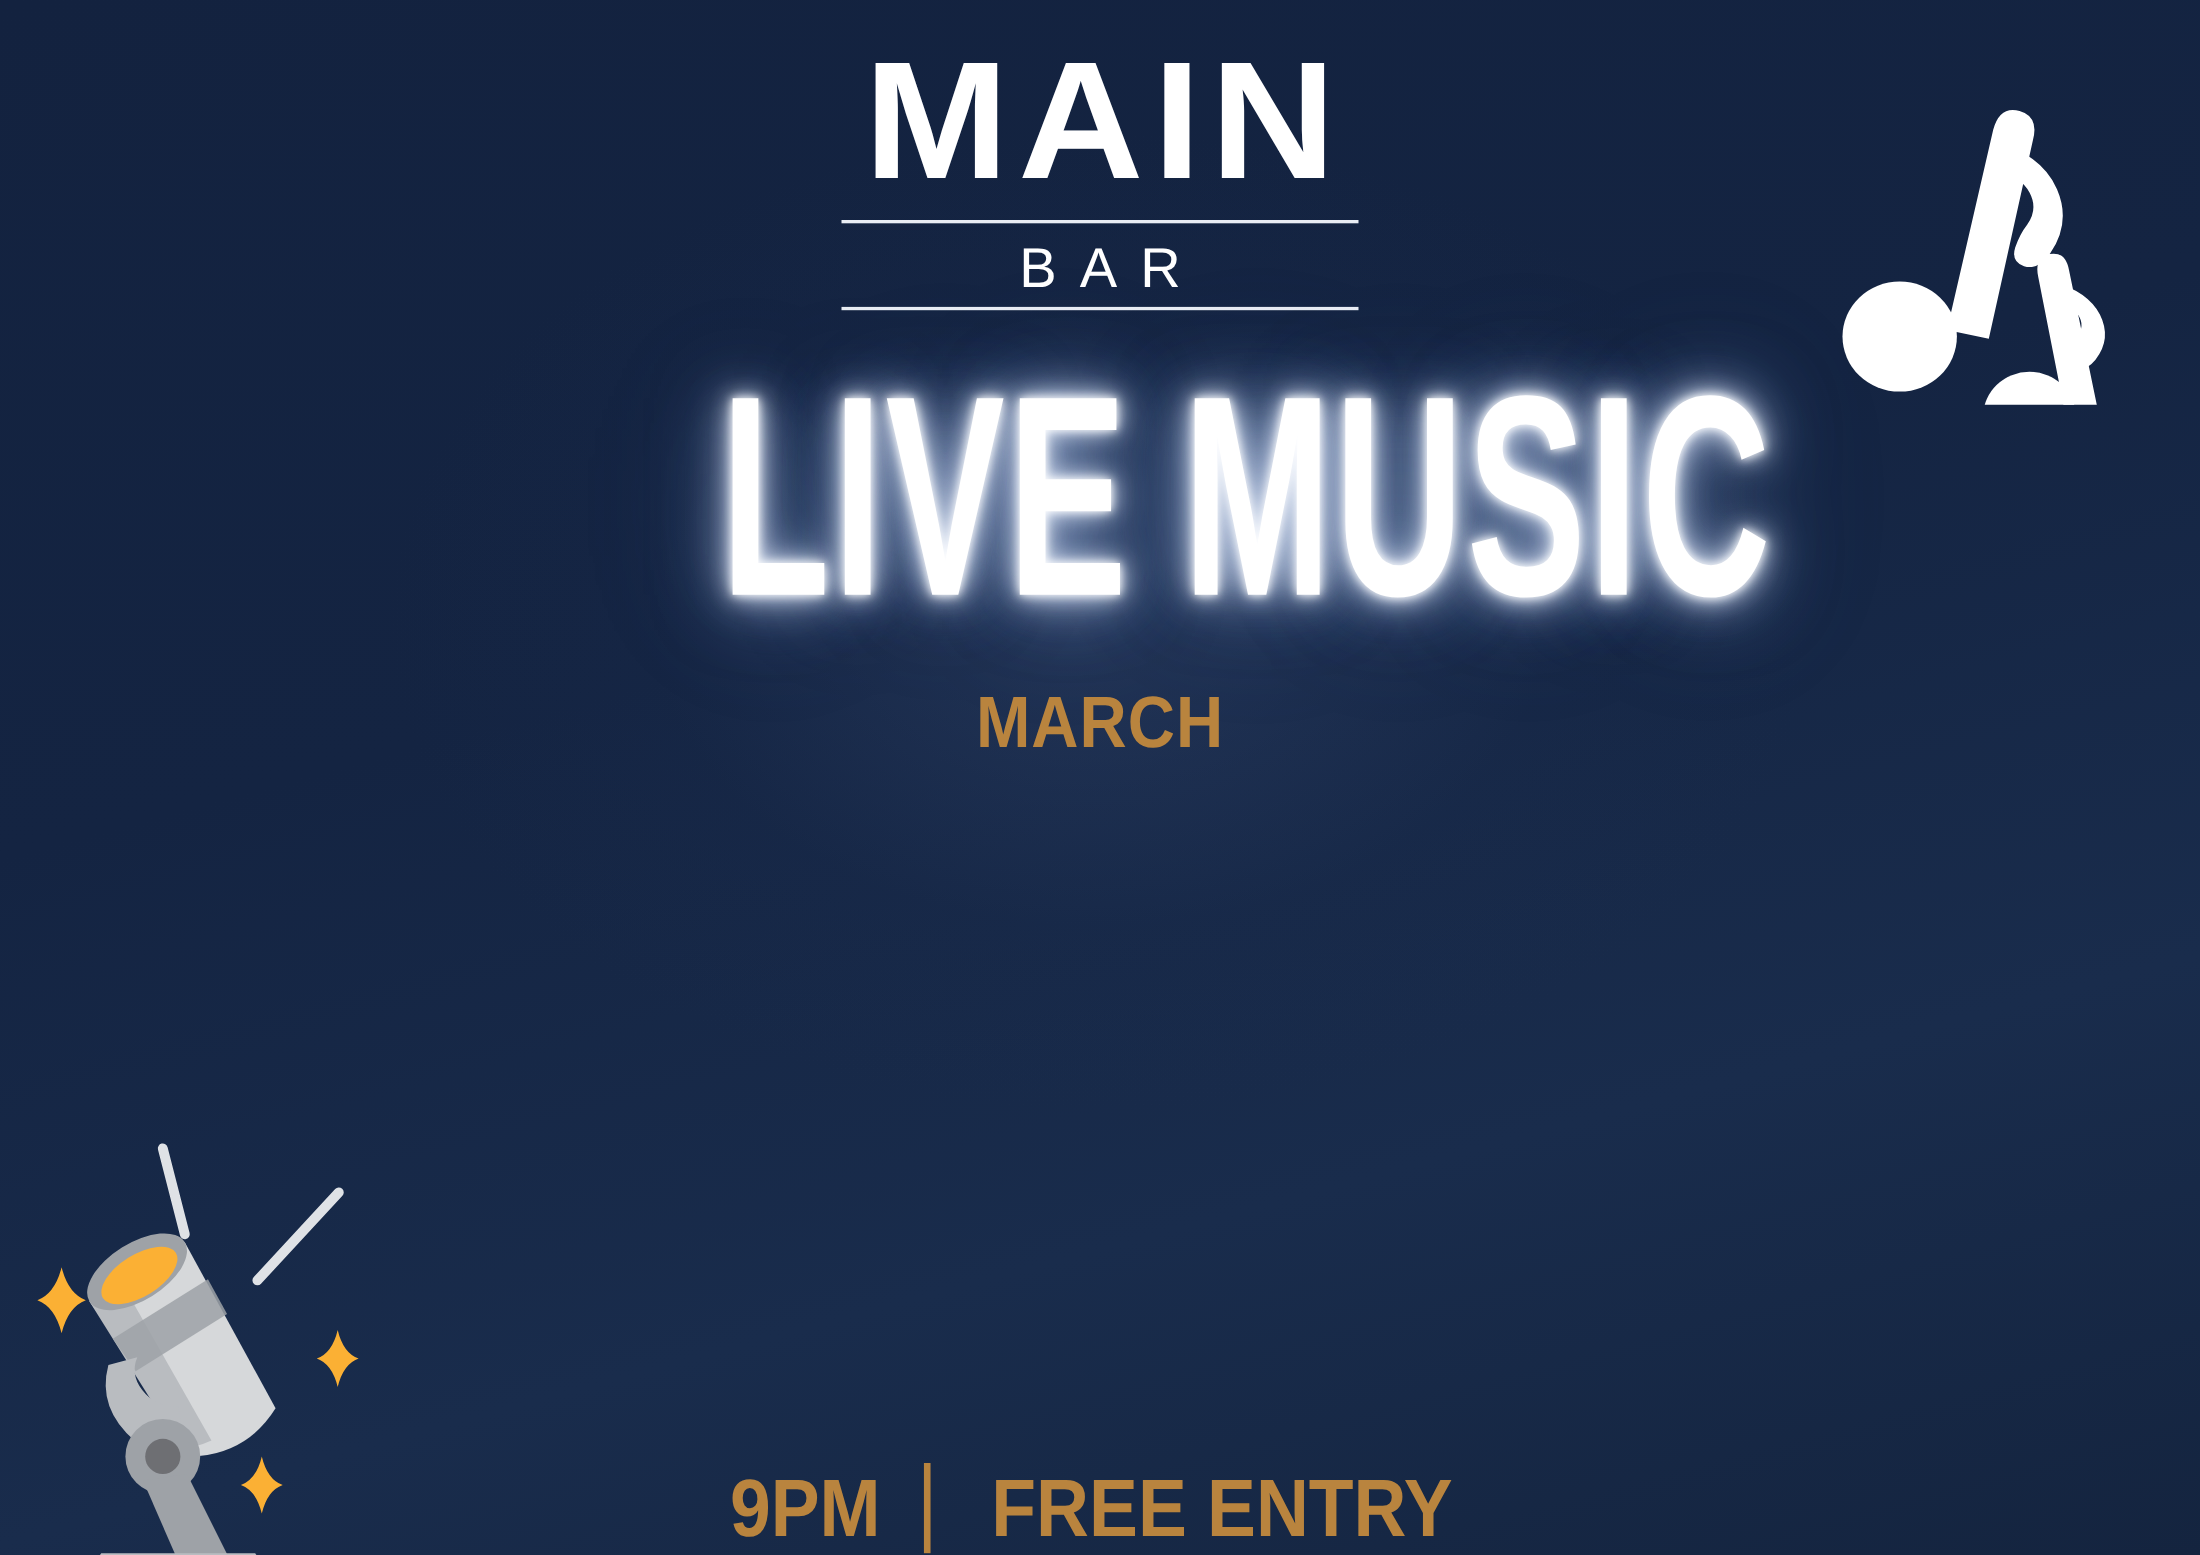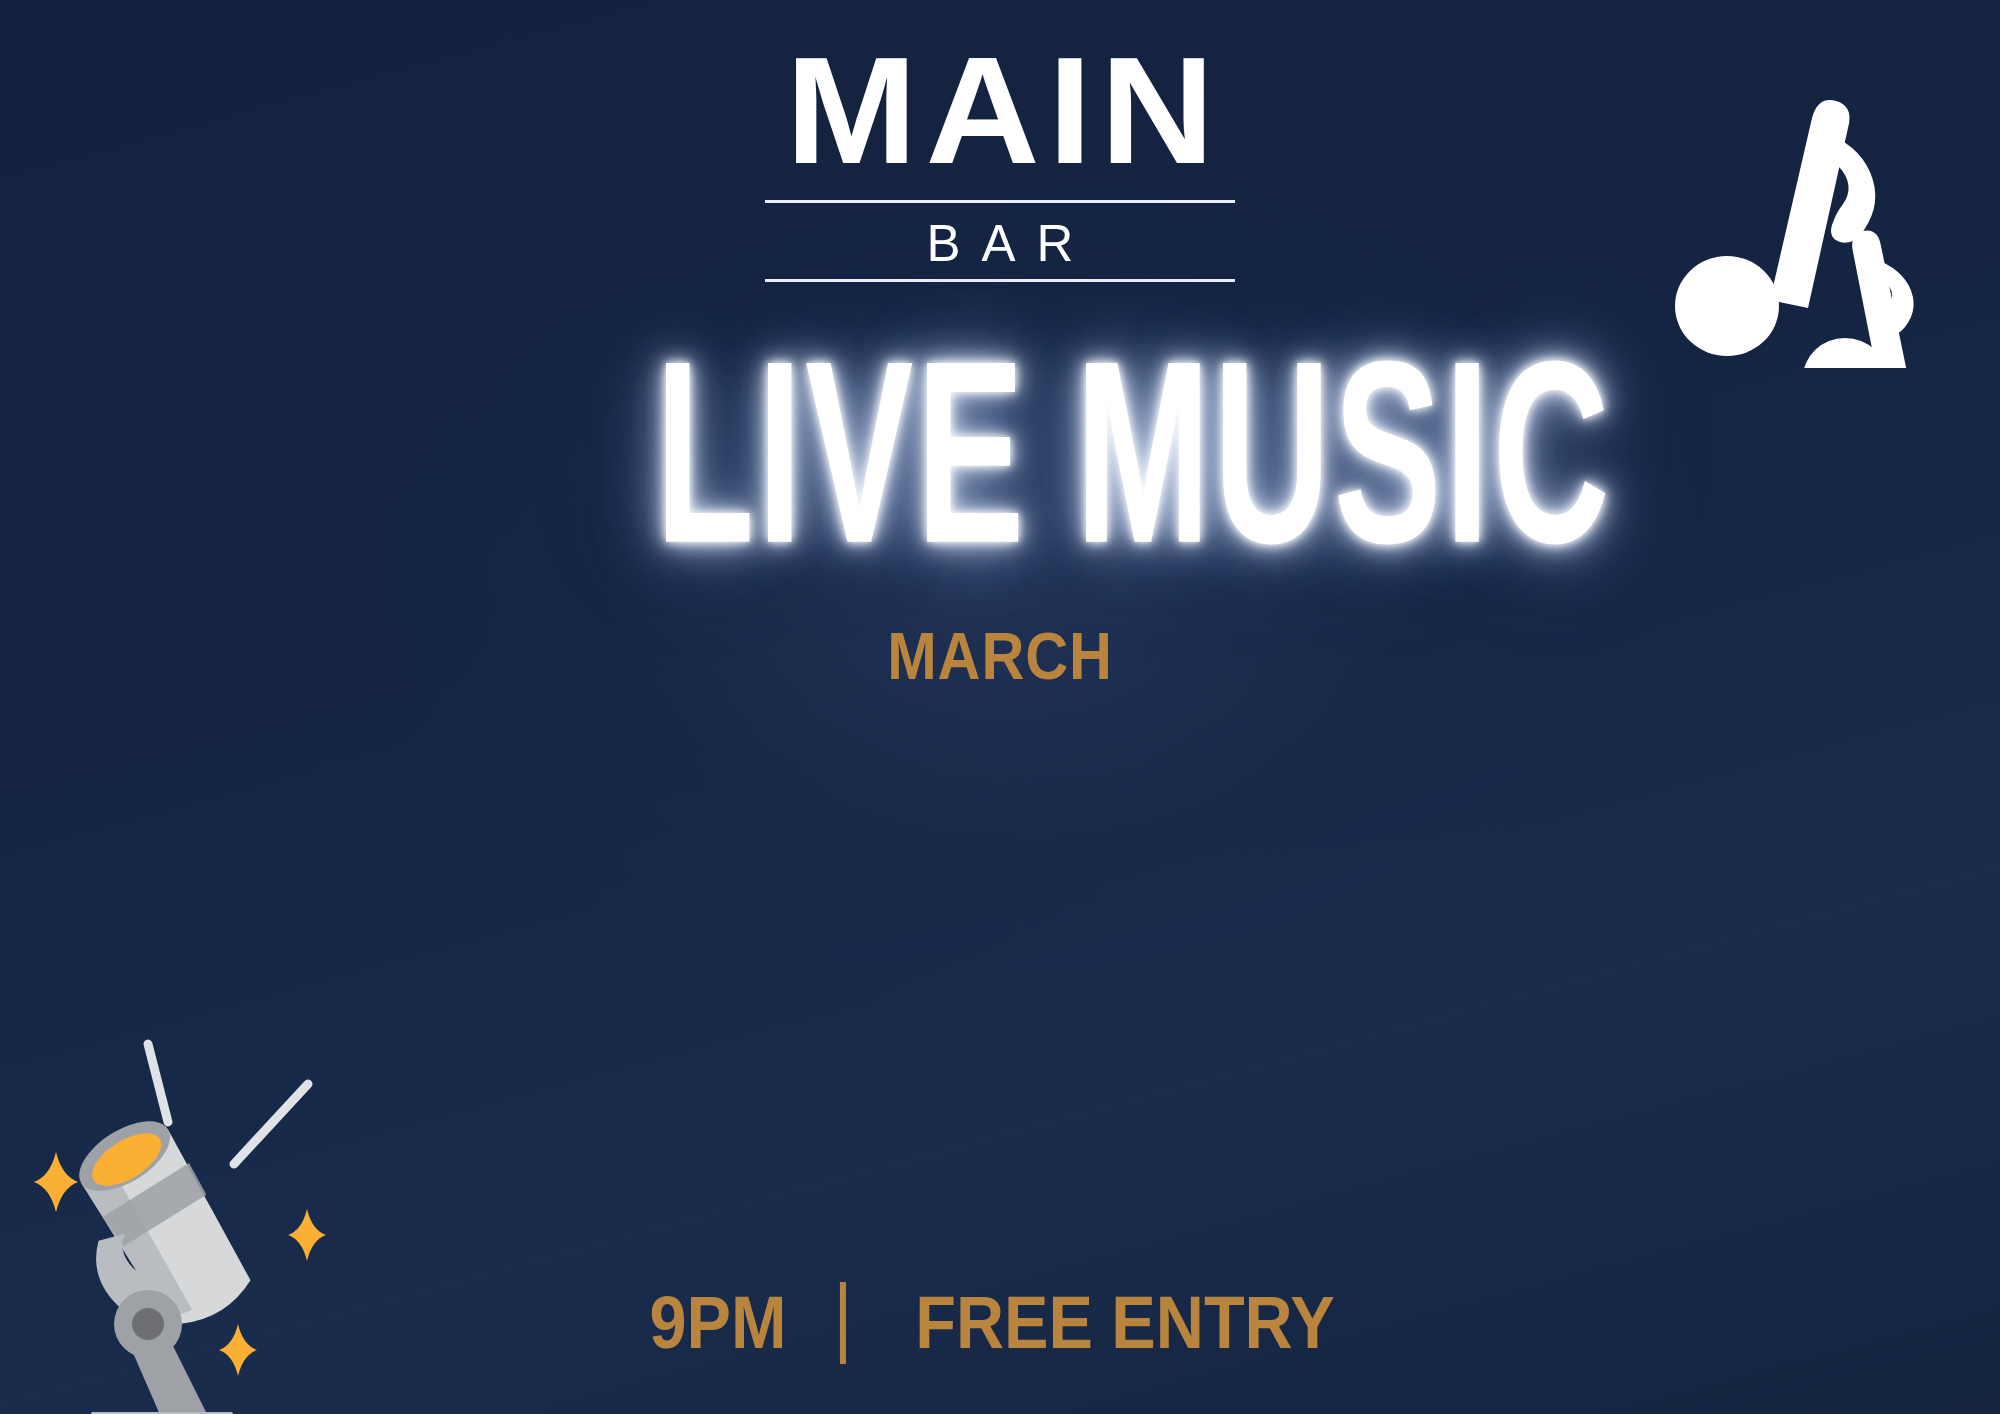--- a/index.html
+++ b/index.html
@@ -113,24 +113,24 @@
     white-space:nowrap;
     transform:scaleX(0.88);
     letter-spacing:-0.5px;
     margin-bottom:6px;
   }
 
   
   .footer {
     position:absolute;
     left:50%; transform:translateX(-50%);
-    top:1282px;
+    top:1330px;
     display:flex;
     align-items:center;
-    gap:46px;
+    gap:32px;
     white-space:nowrap;
   }
   .footer-text {
     font-family:"Liberation Sans", sans-serif;
     font-weight:700;
     font-size:74px;
     line-height:1;
     color:#b9843e;
     transform:scaleX(0.90);
     letter-spacing:0px;

